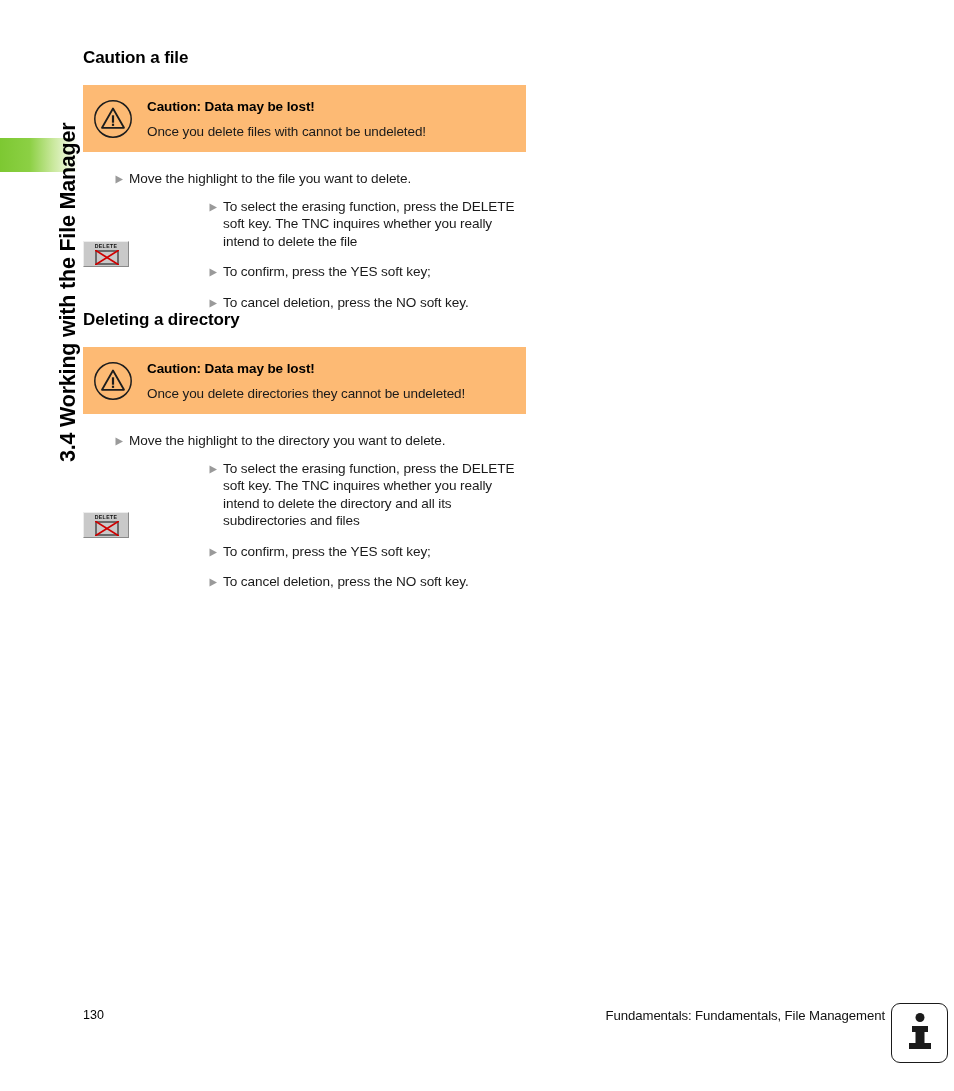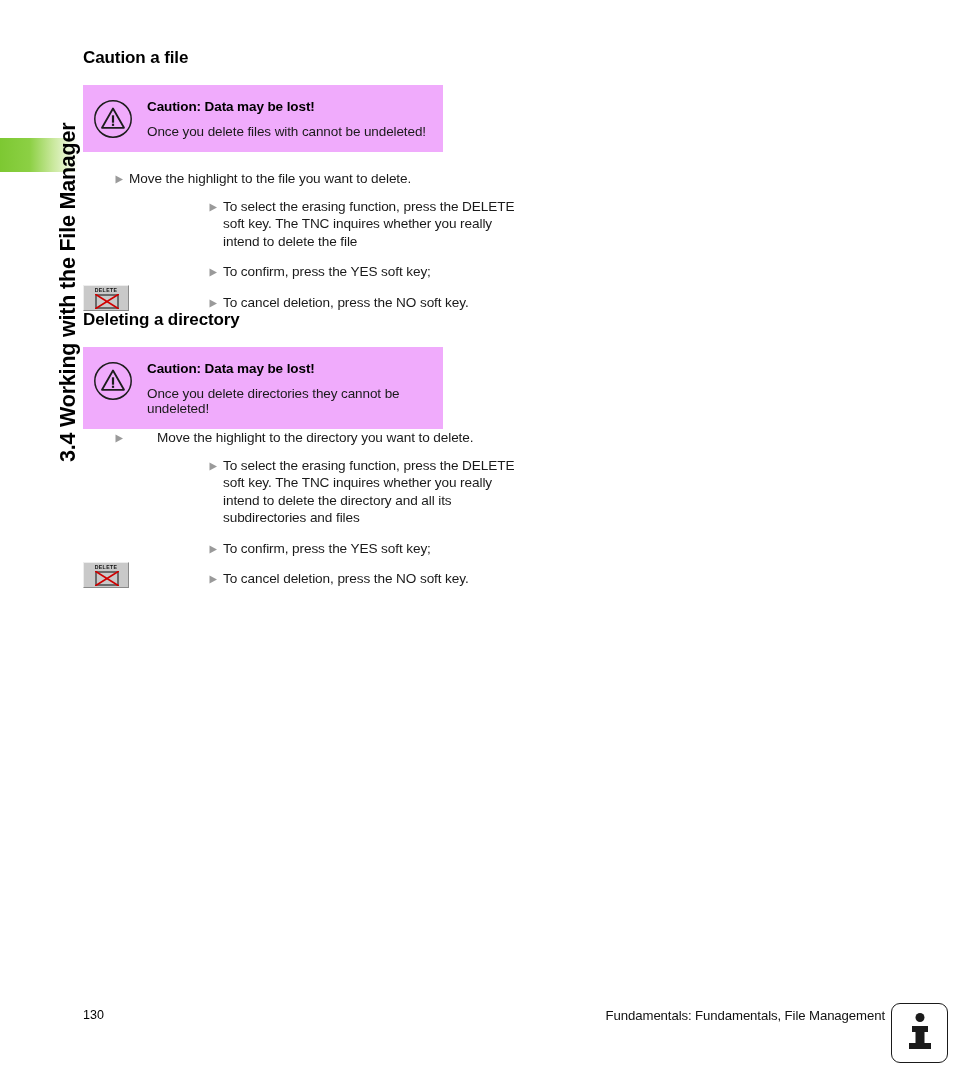--- a/index.html
+++ b/index.html
@@ -56,22 +56,22 @@
   h2.section-heading {
     font-size: 17px;
     font-weight: bold;
     margin: 0;
     letter-spacing: -0.1px;
     color: #000;
   }
 
   
   .note-box {
-    background: #f0abfc;
-    width: 360px;
+    background: #fdba74;
+    width: 443px;
     box-sizing: border-box;
     padding: 12px 10px 13px 10px;
     display: flex;
     align-items: flex-start;
   }
   .note-icon {
     flex: 0 0 auto;
     width: 40px;
     height: 40px;
     margin-right: 14px;
@@ -109,21 +109,21 @@
     font-size: 13.6px;
     line-height: 17.5px;
     color: #1a1a1a;
     letter-spacing: -0.1px;
   }
 
   
   .softkey-block {
     position: relative;
     display: flex;
-    align-items: flex-end;
+    align-items: center;
   }
   .softkey-col {
     flex: 0 0 auto;
     width: 94px;
   }
   .softkey-items { flex: 1 1 auto; }
 
   
   .softkey {
     width: 46px;
@@ -318,21 +318,21 @@
           <rect x="18.9" y="16.3" width="2.2" height="7.4" fill="#1d1d1d"></rect>
           <rect x="18.9" y="24.7" width="2.2" height="2.2" fill="#1d1d1d"></rect>
         </svg>
       </div>
       <div class="note-body">
         <p class="note-title">Caution: Data may be lost!</p>
         <p class="note-text">Once you delete directories they cannot be undeleted!</p>
       </div>
     </div>
 
-    <div class="bullet-row" style="gap:28px;">
+    <div class="bullet-row" style="margin-top:18px;">
       <span class="tri">
         <svg width="9" height="9" viewBox="0 0 9 9">
             <path d="M0.5 0.5 L8 4.5 L0.5 8.5 Z" fill="#9a9a9a"></path>
           </svg>
       </span>
       <span class="bullet-text">Move the highlight to the directory you want to delete.</span>
     </div>
 
     <div class="softkey-block" style="margin-top:10px;">
       <div class="softkey-col">

